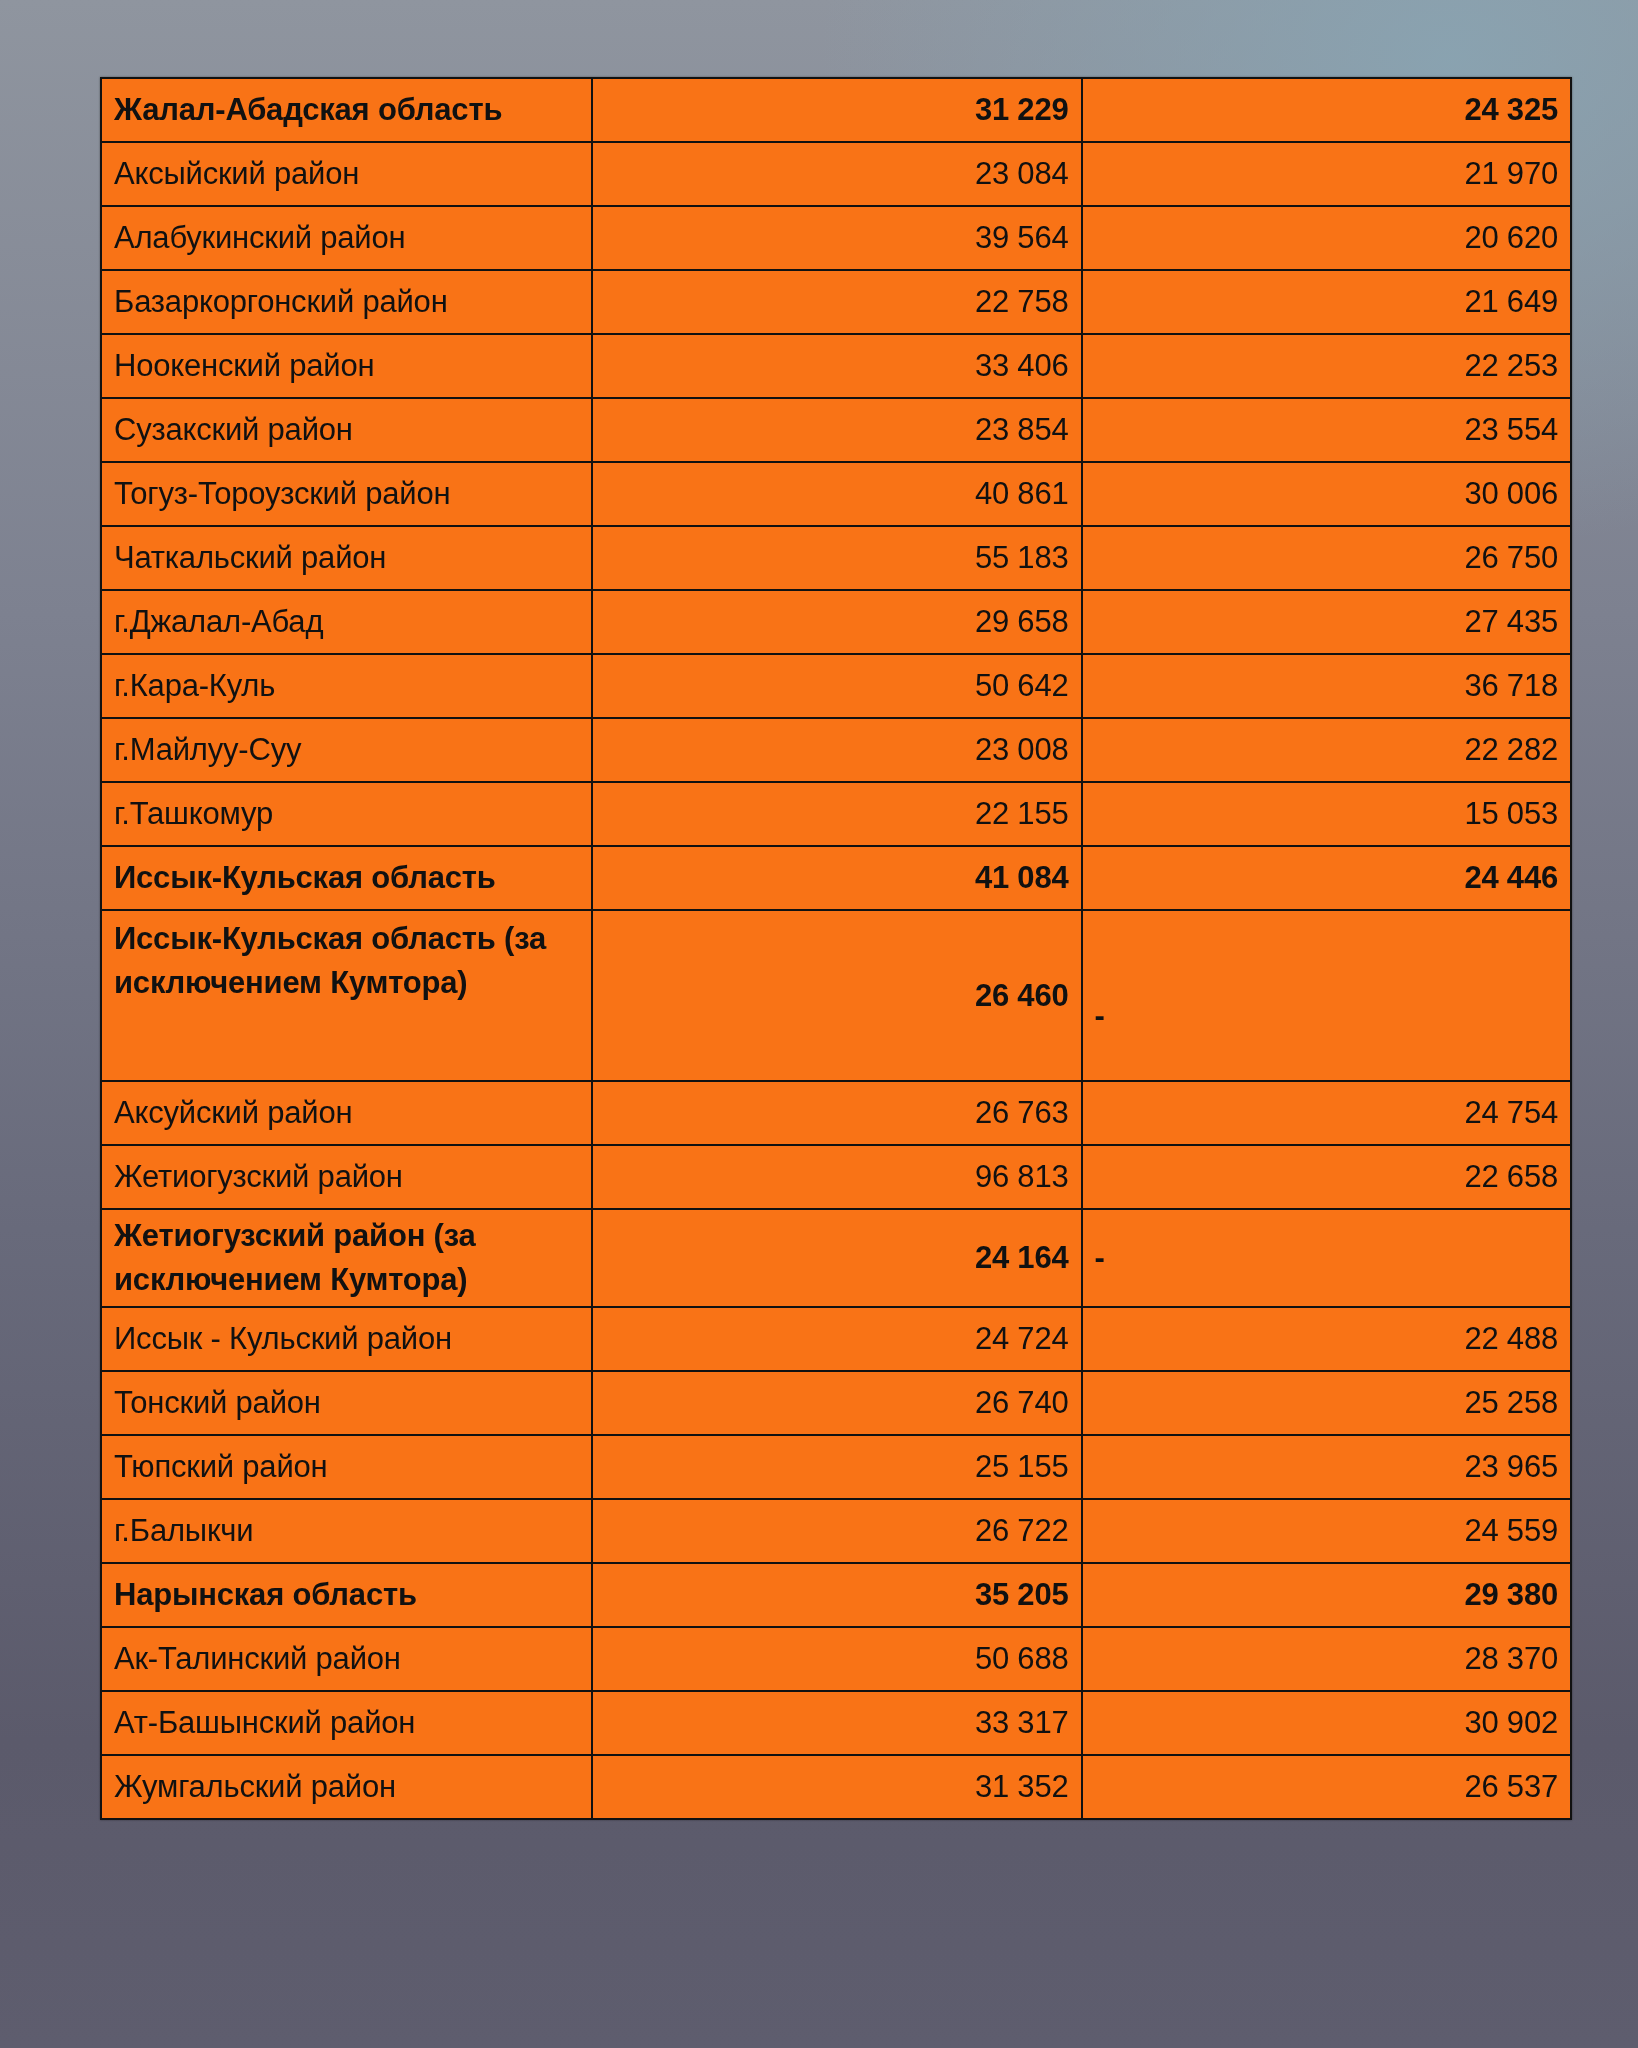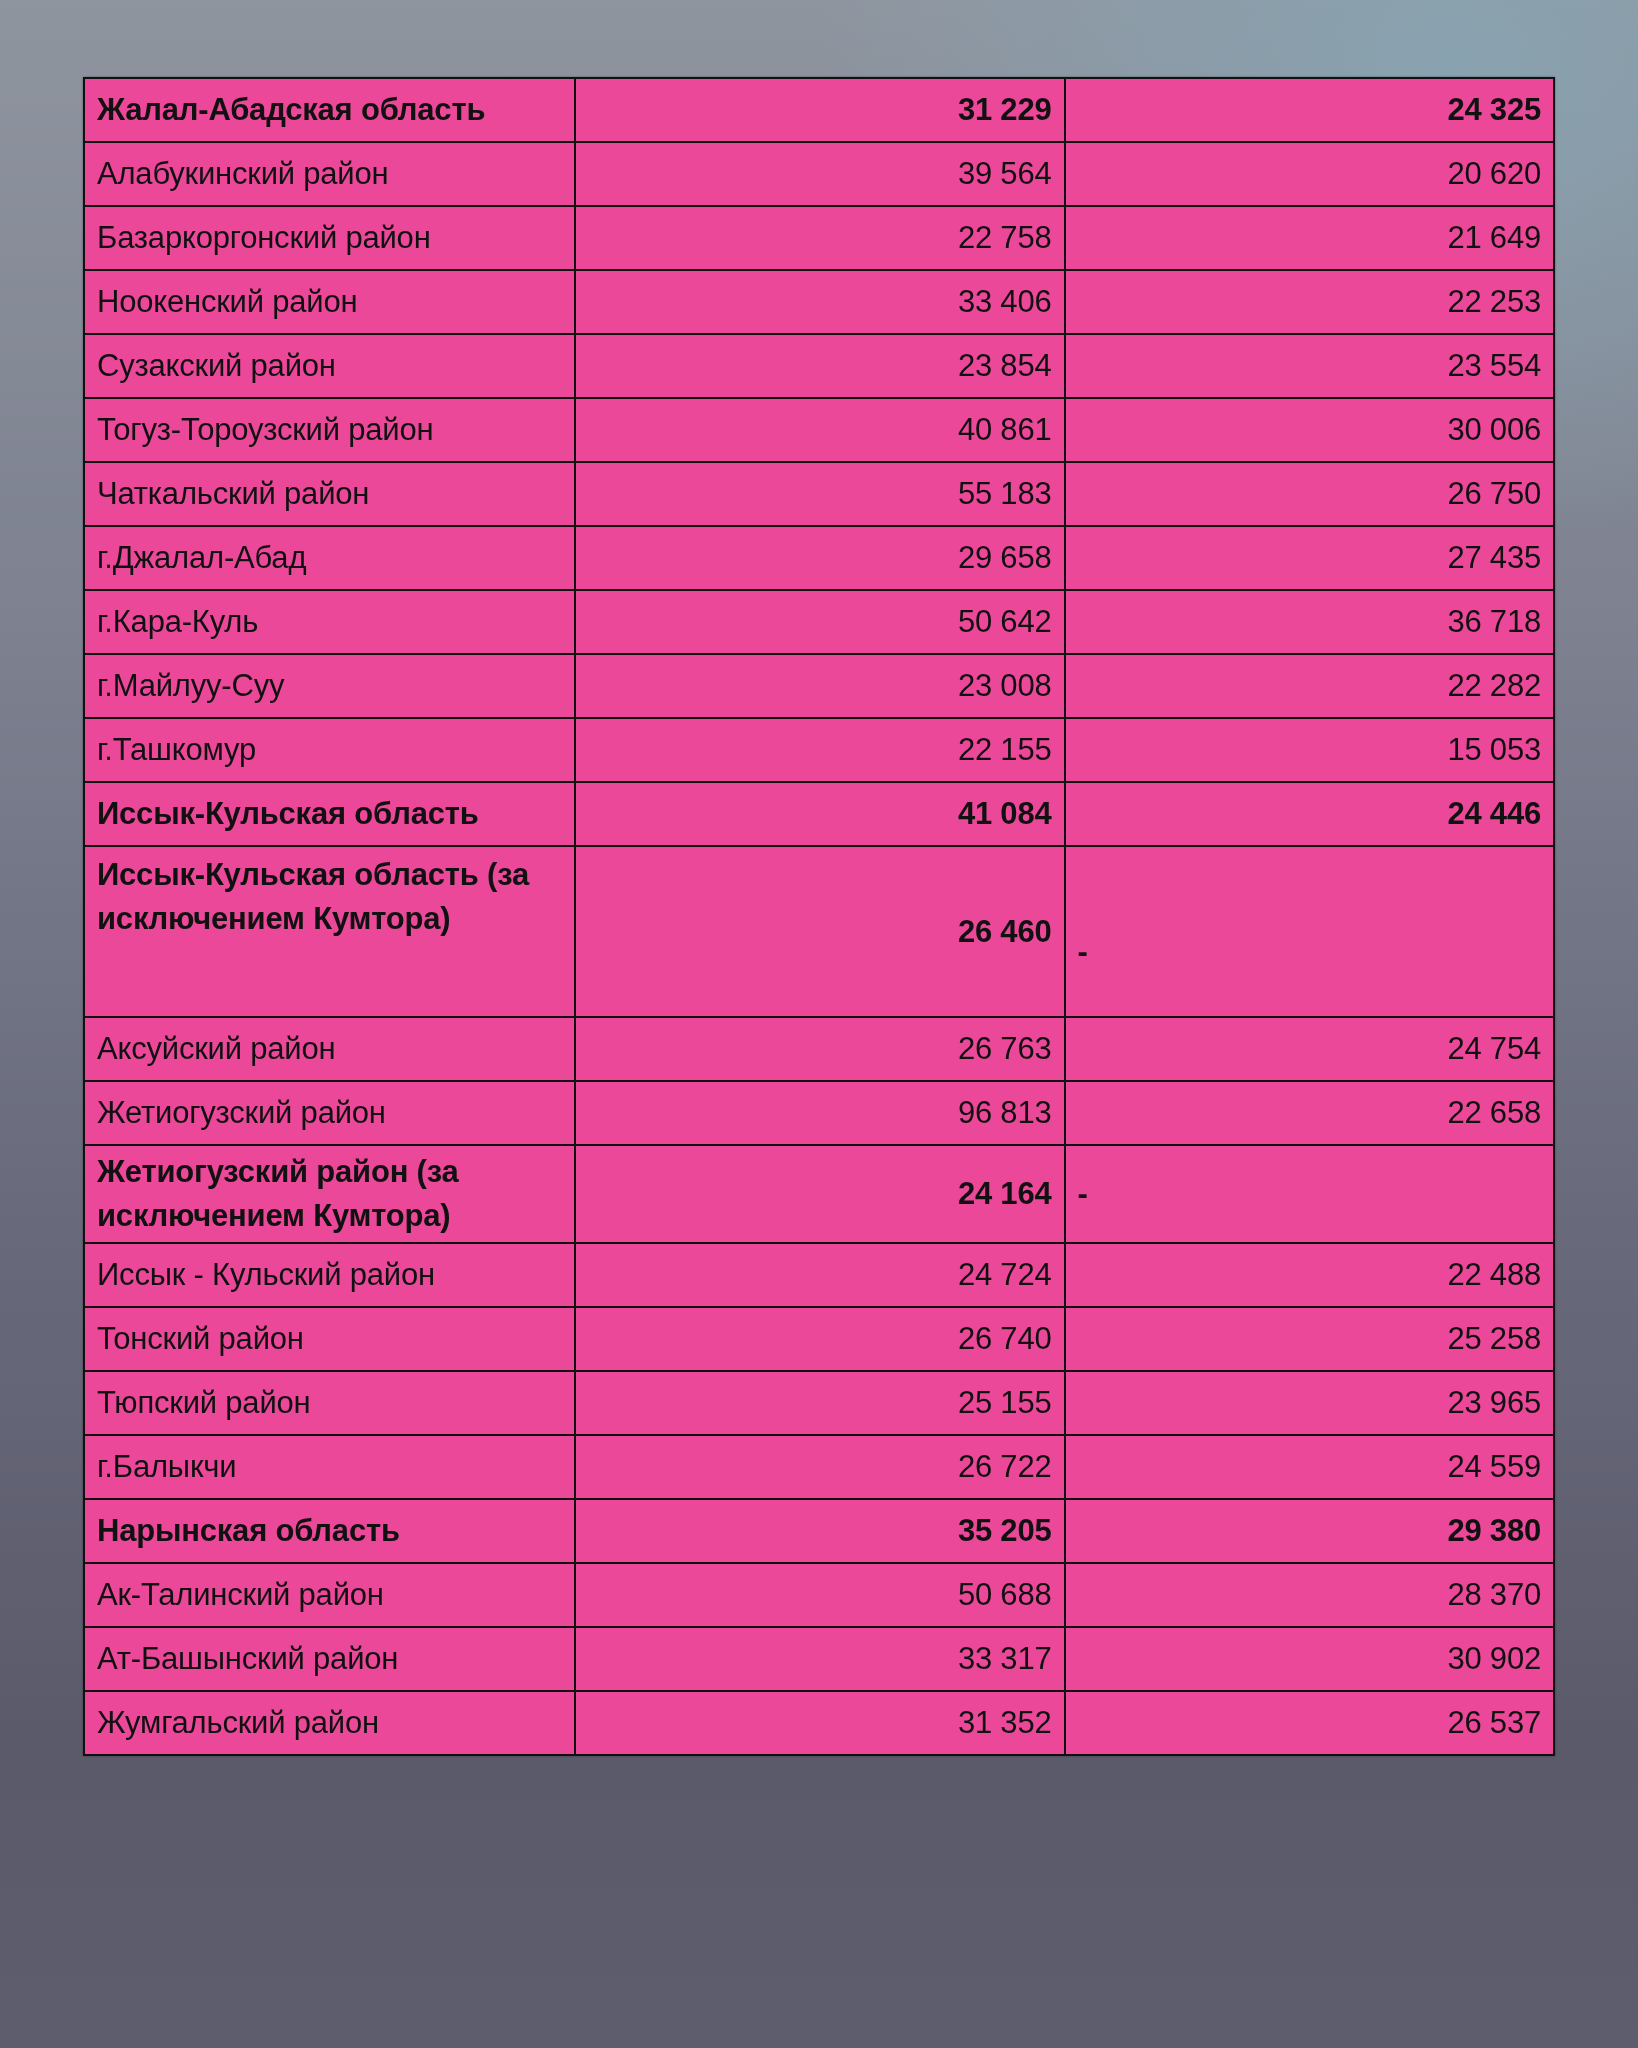--- a/index.html
+++ b/index.html
@@ -4,22 +4,22 @@
 <style>
   html, body { margin:0; padding:0; }
   body {
     width:1638px; height:2048px; position:relative; overflow:hidden;
     background:
       radial-gradient(ellipse 900px 700px at 1450px 60px, rgba(137,164,178,0.9), rgba(137,164,178,0) 70%),
       linear-gradient(180deg, #8f959f 0%, #7d8190 30%, #686a7b 60%, #5b5a6b 85%, #5e5d6e 100%);
     font-family: "Liberation Sans", "DejaVu Sans", sans-serif;
   }
   .page-table {
-    position:absolute; left:83px; top:77px; width:1472px;
-    border-collapse:collapse; background:#ec4899;
+    position:absolute; left:100px; top:77px; width:1472px;
+    border-collapse:collapse; background:#f97316;
     table-layout:fixed;
     box-shadow: 0 0 2px rgba(0,0,0,0.4);
   }
   .page-table td {
     border:2px solid #111;
     height:62px;
     font-size:31px; color:#111;
     padding:0 12px;
     vertical-align:middle;
     line-height:44px;
@@ -37,20 +37,25 @@
 </style>
 </head>
 <body>
 
 <table class="page-table">
   <tbody>
     <tr class="bold">
       <td class="name">Жалал-Абадская область</td>
       <td class="num">31 229</td>
       <td class="num">24 325</td>
+    </tr>
+    <tr>
+      <td class="name">Аксыйский район</td>
+      <td class="num">23 084</td>
+      <td class="num">21 970</td>
     </tr>
     <tr>
       <td class="name">Алабукинский район</td>
       <td class="num">39 564</td>
       <td class="num">20 620</td>
     </tr>
     <tr>
       <td class="name">Базаркоргонский район</td>
       <td class="num">22 758</td>
       <td class="num">21 649</td>

